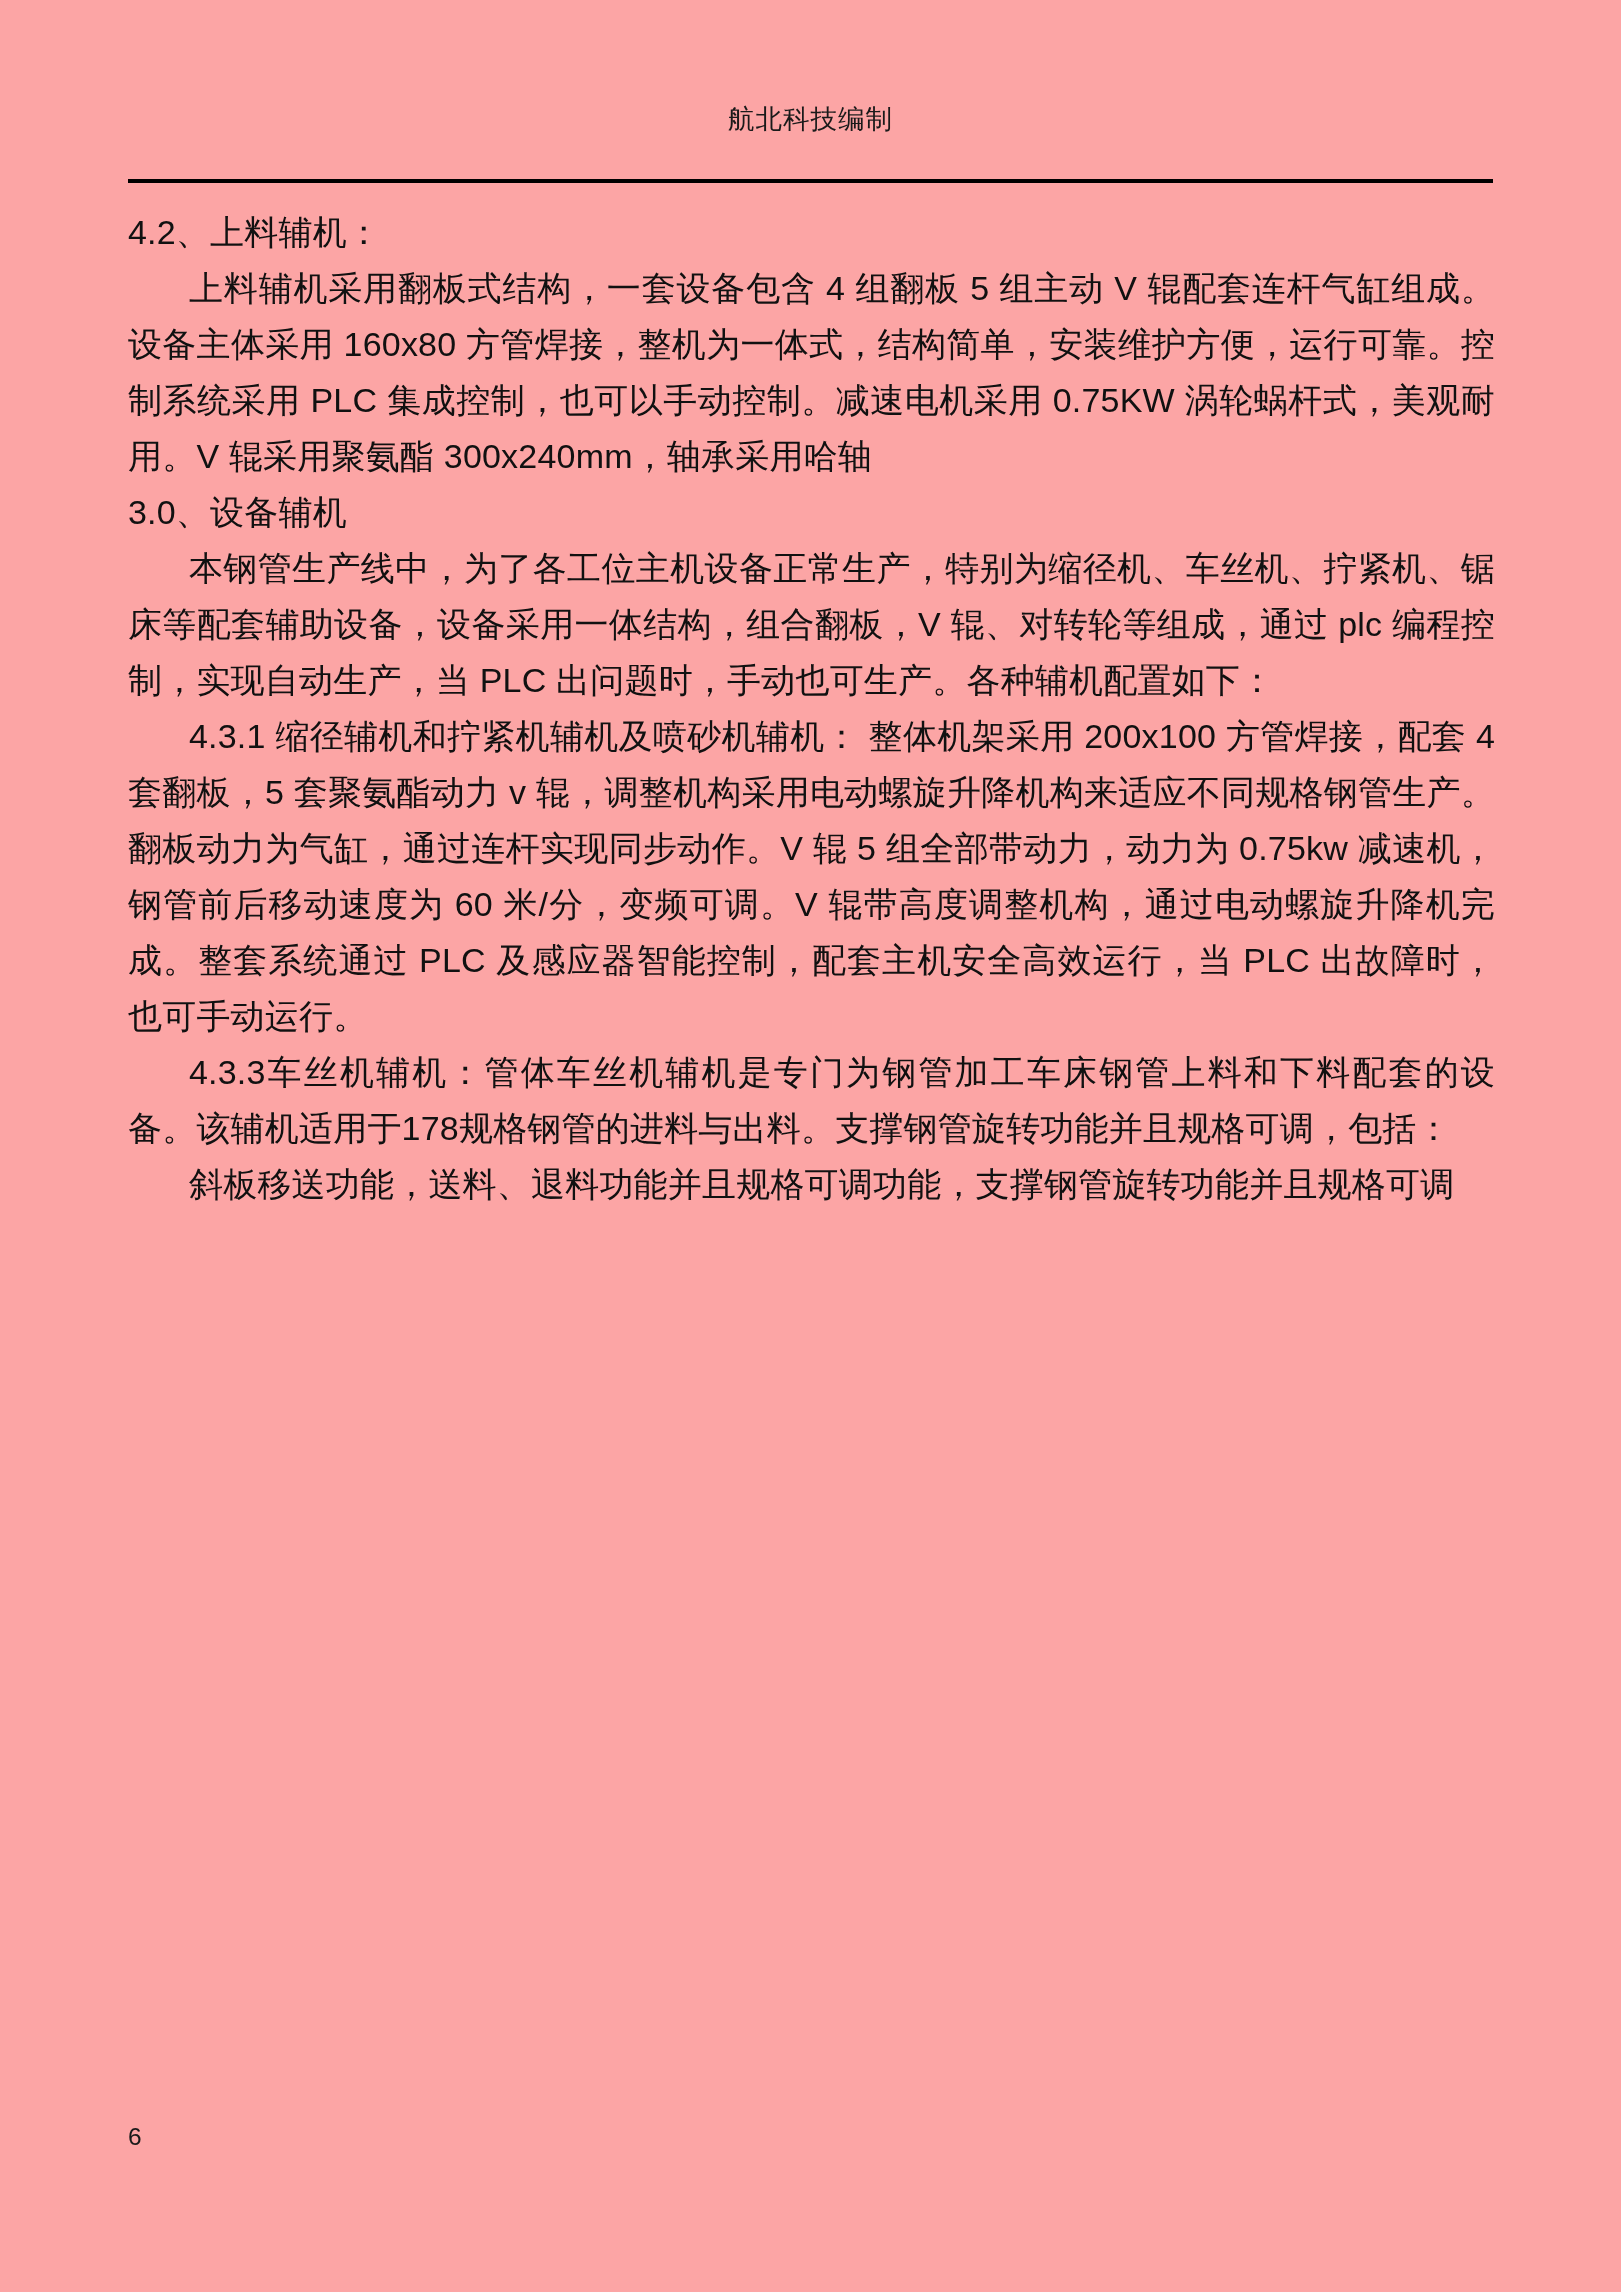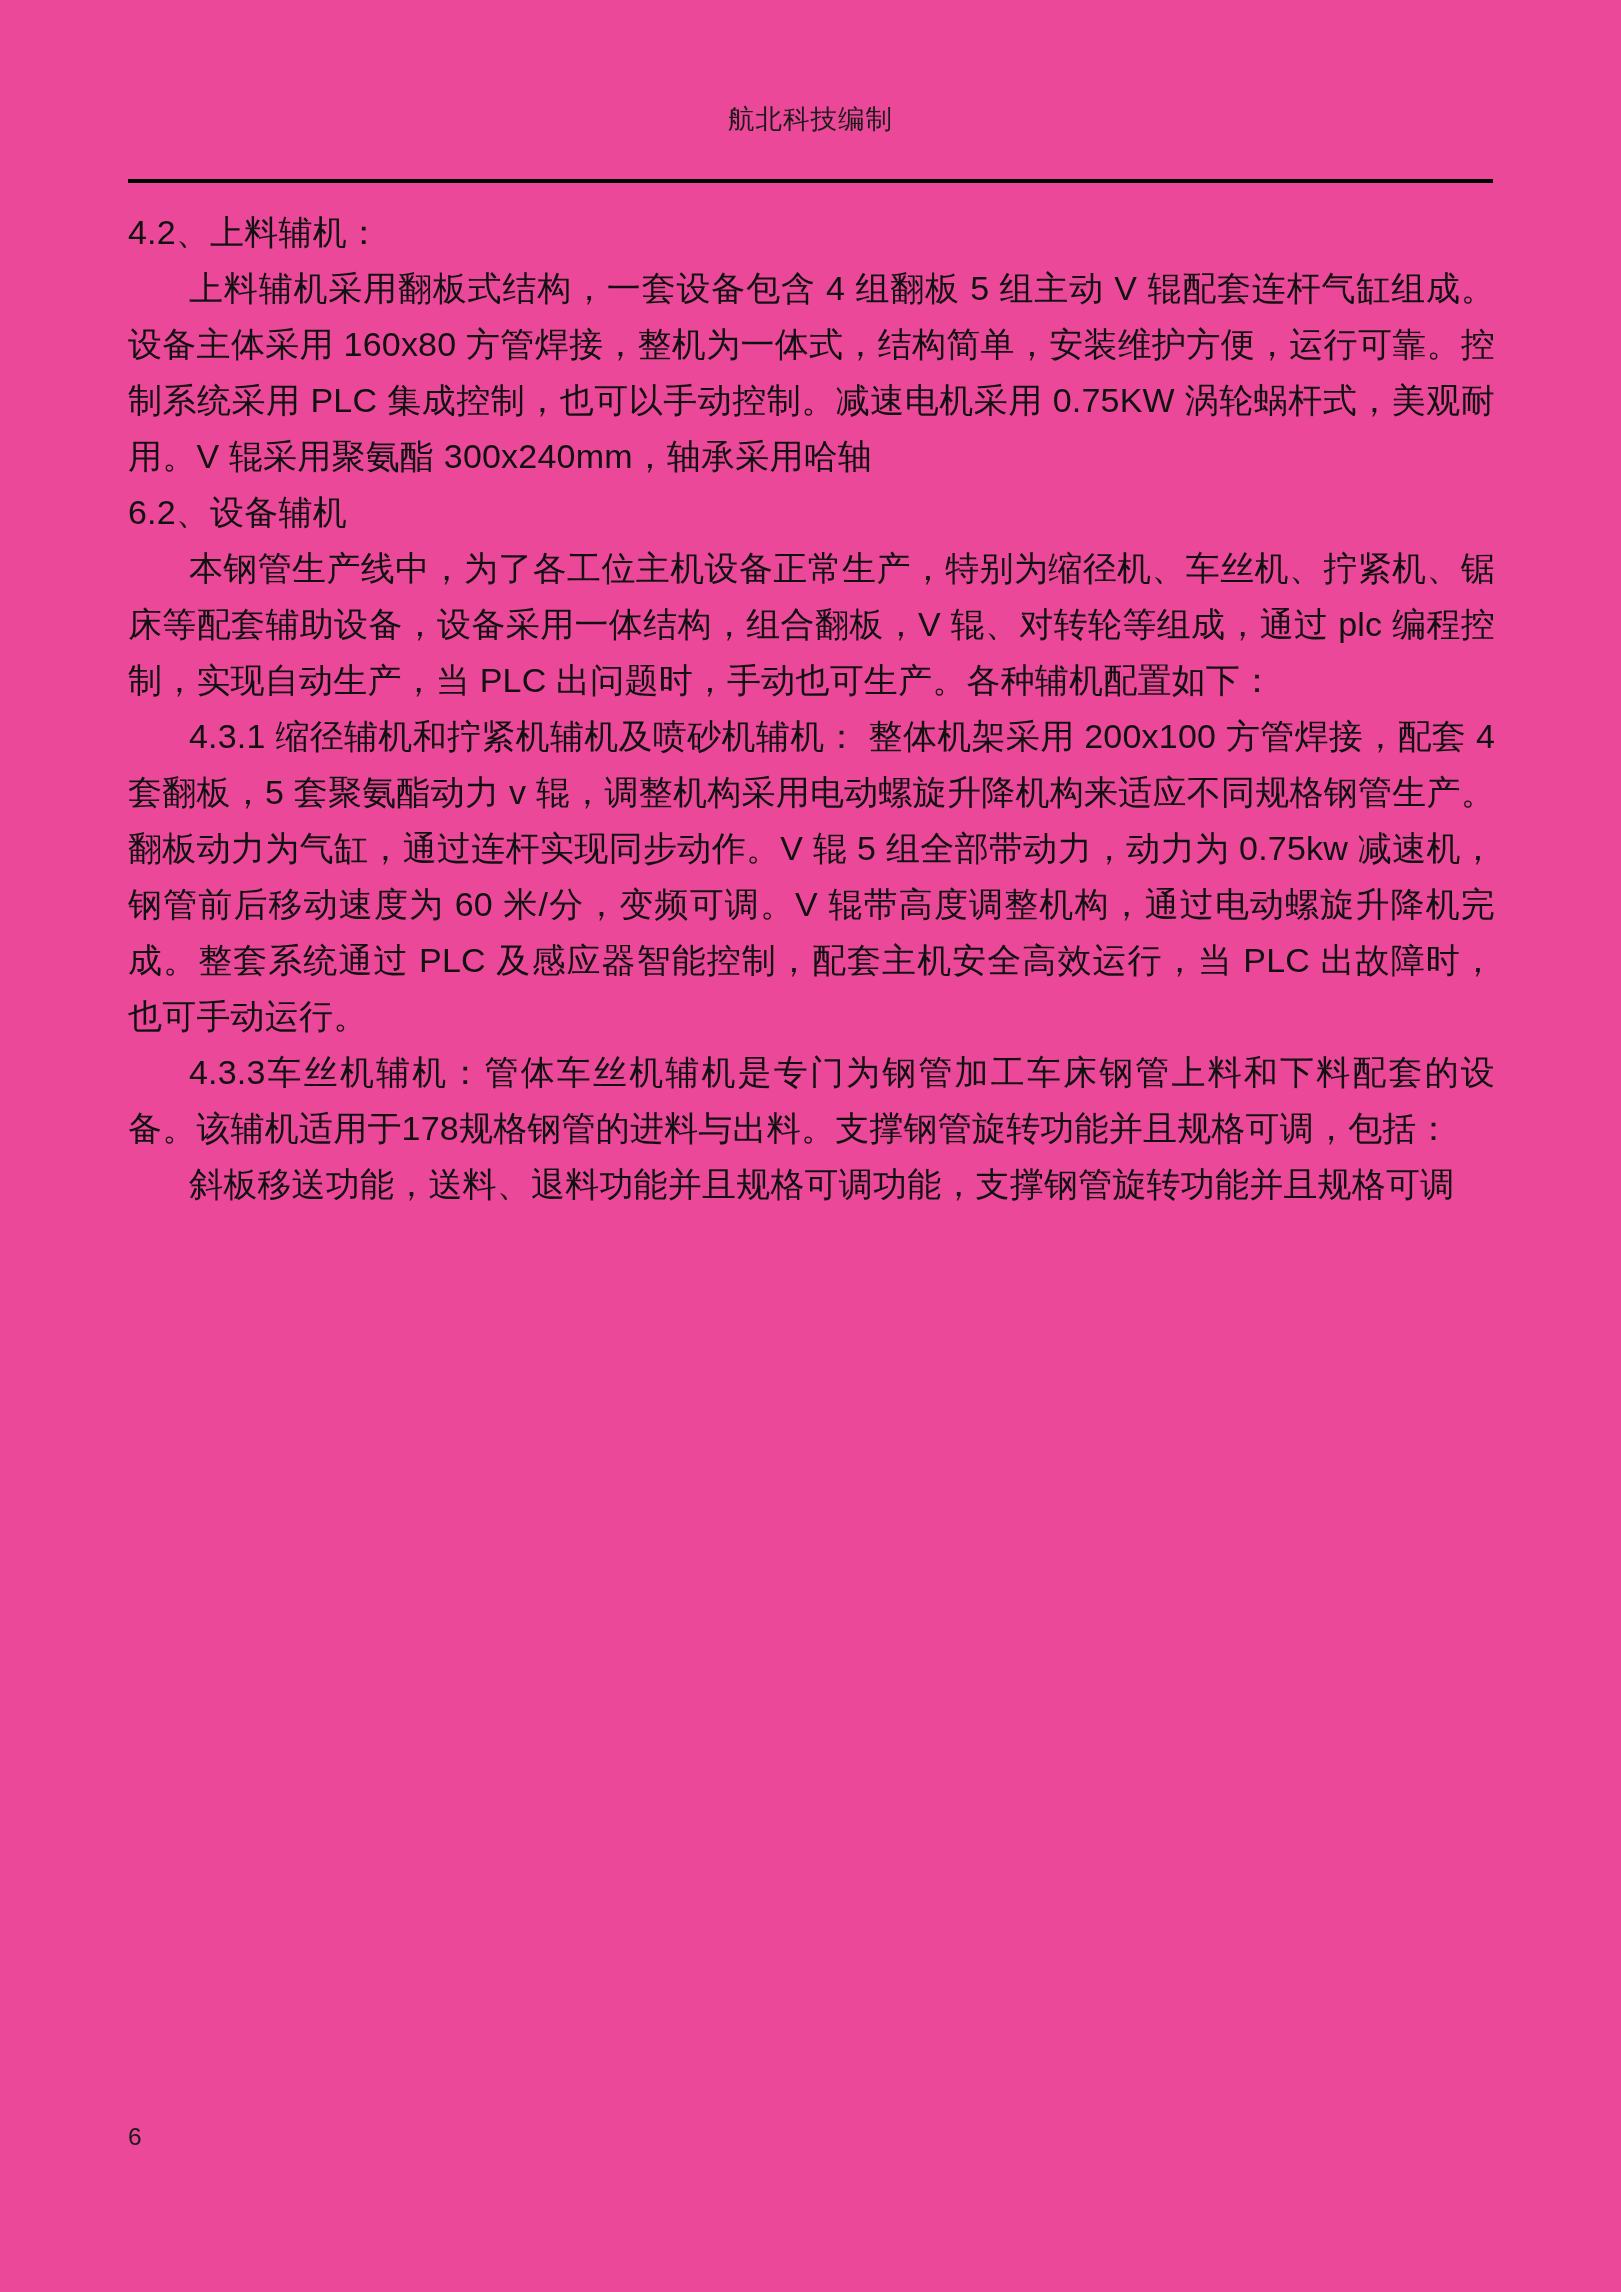--- a/index.html
+++ b/index.html
@@ -8,21 +8,21 @@
     background: #ffffff;
   }
   body {
     font-family: "Liberation Sans", "DejaVu Sans", sans-serif;
     color: #000000;
   }
   .page {
     position: relative;
     width: 1621px;
     height: 2293px;
-    background: #ec4899;
+    background: #fca5a5;
     box-sizing: border-box;
     overflow: hidden;
   }
   
   .header-zone {
     position: absolute;
     top: 0;
     left: 0;
     width: 1621px;
     height: 186px;
@@ -92,21 +92,21 @@
 <div class="page">
 
   <div class="header-zone">
     <div class="header-text">航北科技编制</div>
     <div class="header-rule"></div>
   </div>
 
   <div class="content" id="content-area">
       <p class="para heading">4.2、上料辅机：</p>
       <p class="para indent">上料辅机采用翻板式结构，一套设备包含 4 组翻板 5 组主动 V 辊配套连杆气缸组成。设备主体采用 160x80 方管焊接，整机为一体式，结构简单，安装维护方便，运行可靠。控制系统采用 PLC 集成控制，也可以手动控制。减速电机采用 0.75KW 涡轮蜗杆式，美观耐用。V 辊采用聚氨酯 300x240mm，轴承采用哈轴</p>
-      <p class="para heading">6.2、设备辅机</p>
+      <p class="para heading">3.0、设备辅机</p>
       <p class="para indent">本钢管生产线中，为了各工位主机设备正常生产，特别为缩径机、车丝机、拧紧机、锯床等配套辅助设备，设备采用一体结构，组合翻板，V 辊、对转轮等组成，通过 plc 编程控制，实现自动生产，当 PLC 出问题时，手动也可生产。各种辅机配置如下：</p>
       <p class="para indent">4.3.1 缩径辅机和拧紧机辅机及喷砂机辅机： 整体机架采用 200x100 方管焊接，配套 4 套翻板，5 套聚氨酯动力 v 辊，调整机构采用电动螺旋升降机构来适应不同规格钢管生产。翻板动力为气缸，通过连杆实现同步动作。V 辊 5 组全部带动力，动力为 0.75kw 减速机，钢管前后移动速度为 60 米/分，变频可调。V 辊带高度调整机构，通过电动螺旋升降机完成。整套系统通过 PLC 及感应器智能控制，配套主机安全高效运行，当 PLC 出故障时，也可手动运行。</p>
       <p class="para indent">4.3.3车丝机辅机：管体车丝机辅机是专门为钢管加工车床钢管上料和下料配套的设备。该辅机适用于178规格钢管的进料与出料。支撑钢管旋转功能并且规格可调，包括：</p>
       <p class="para indent">斜板移送功能，送料、退料功能并且规格可调功能，支撑钢管旋转功能并且规格可调</p>
     </div>
 
   <div class="footer-zone">
     <div class="page-number">6</div>
   </div>
 

